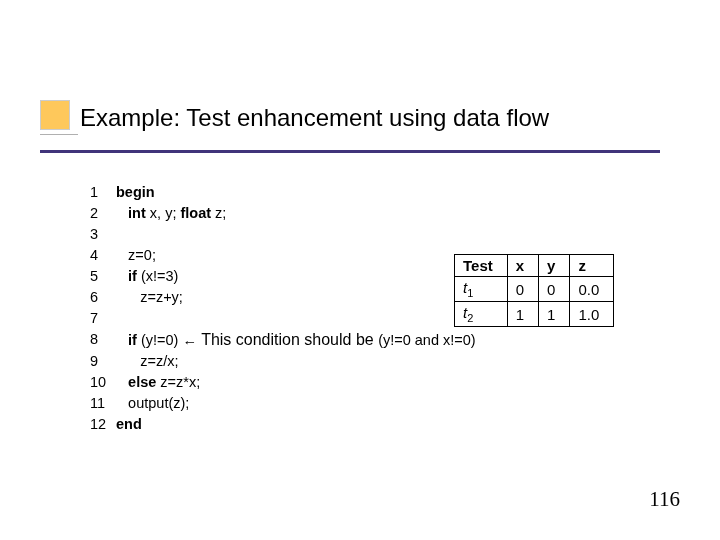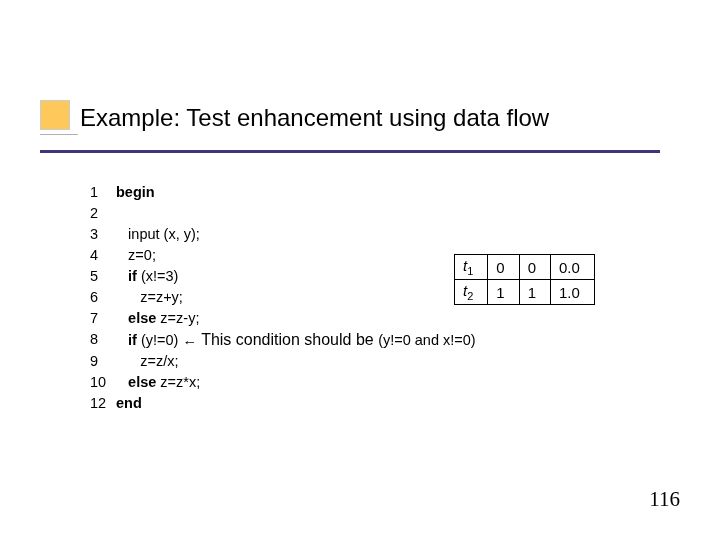--- a/index.html
+++ b/index.html
@@ -127,72 +127,81 @@
 
   <div class="code-block">
 
     <div class="code-row">
       <div class="lineno">1</div>
       <div class="code"><span class="kw">begin</span></div>
     </div>
 
     <div class="code-row">
       <div class="lineno">2</div>
+      <div class="code"><span>   </span><span class="kw">int</span><span> x, y; </span><span class="kw">float</span><span> z;</span></div>
     </div>
 
     <div class="code-row">
       <div class="lineno">3</div>
-      <div class="code"><span>   </span><span>input (x, y);</span></div>
     </div>
 
     <div class="code-row">
       <div class="lineno">4</div>
       <div class="code"><span>   </span><span>z=0;</span></div>
     </div>
 
     <div class="code-row">
       <div class="lineno">5</div>
       <div class="code"><span>   </span><span class="kw">if</span><span> (x!=3)</span></div>
     </div>
 
     <div class="code-row">
       <div class="lineno">6</div>
       <div class="code"><span>      </span><span>z=z+y;</span></div>
     </div>
 
     <div class="code-row">
       <div class="lineno">7</div>
-      <div class="code"><span>   </span><span class="kw">else</span><span> z=z-y;</span></div>
     </div>
 
     <div class="code-row">
       <div class="lineno">8</div>
       <div class="code"><span>   </span><span class="kw">if</span><span> (y!=0) </span><span>←</span><span class="note"> This condition should be </span><span>(y!=0 and x!=0)</span></div>
     </div>
 
     <div class="code-row">
       <div class="lineno">9</div>
       <div class="code"><span>      </span><span>z=z/x;</span></div>
     </div>
 
     <div class="code-row">
       <div class="lineno">10</div>
       <div class="code"><span>   </span><span class="kw">else</span><span> z=z*x;</span></div>
     </div>
 
+    <div class="code-row">
+      <div class="lineno">11</div>
+      <div class="code"><span>   </span><span>output(z);</span></div>
+    </div>
 
     <div class="code-row">
       <div class="lineno">12</div>
       <div class="code"><span class="kw">end</span></div>
     </div>
   </div>
 
   <div class="test-table-wrap">
     <table class="test-table">
       <tbody>
+          <tr>
+        <th>Test</th>
+        <th>x</th>
+        <th>y</th>
+        <th>z</th>
+      </tr>
       <tr>
         <td><span class="sub">t</span><span class="subn">1</span></td>
         <td>0</td>
         <td>0</td>
         <td>0.0</td>
       </tr>
       <tr>
         <td><span class="sub">t</span><span class="subn">2</span></td>
         <td>1</td>
         <td>1</td>

